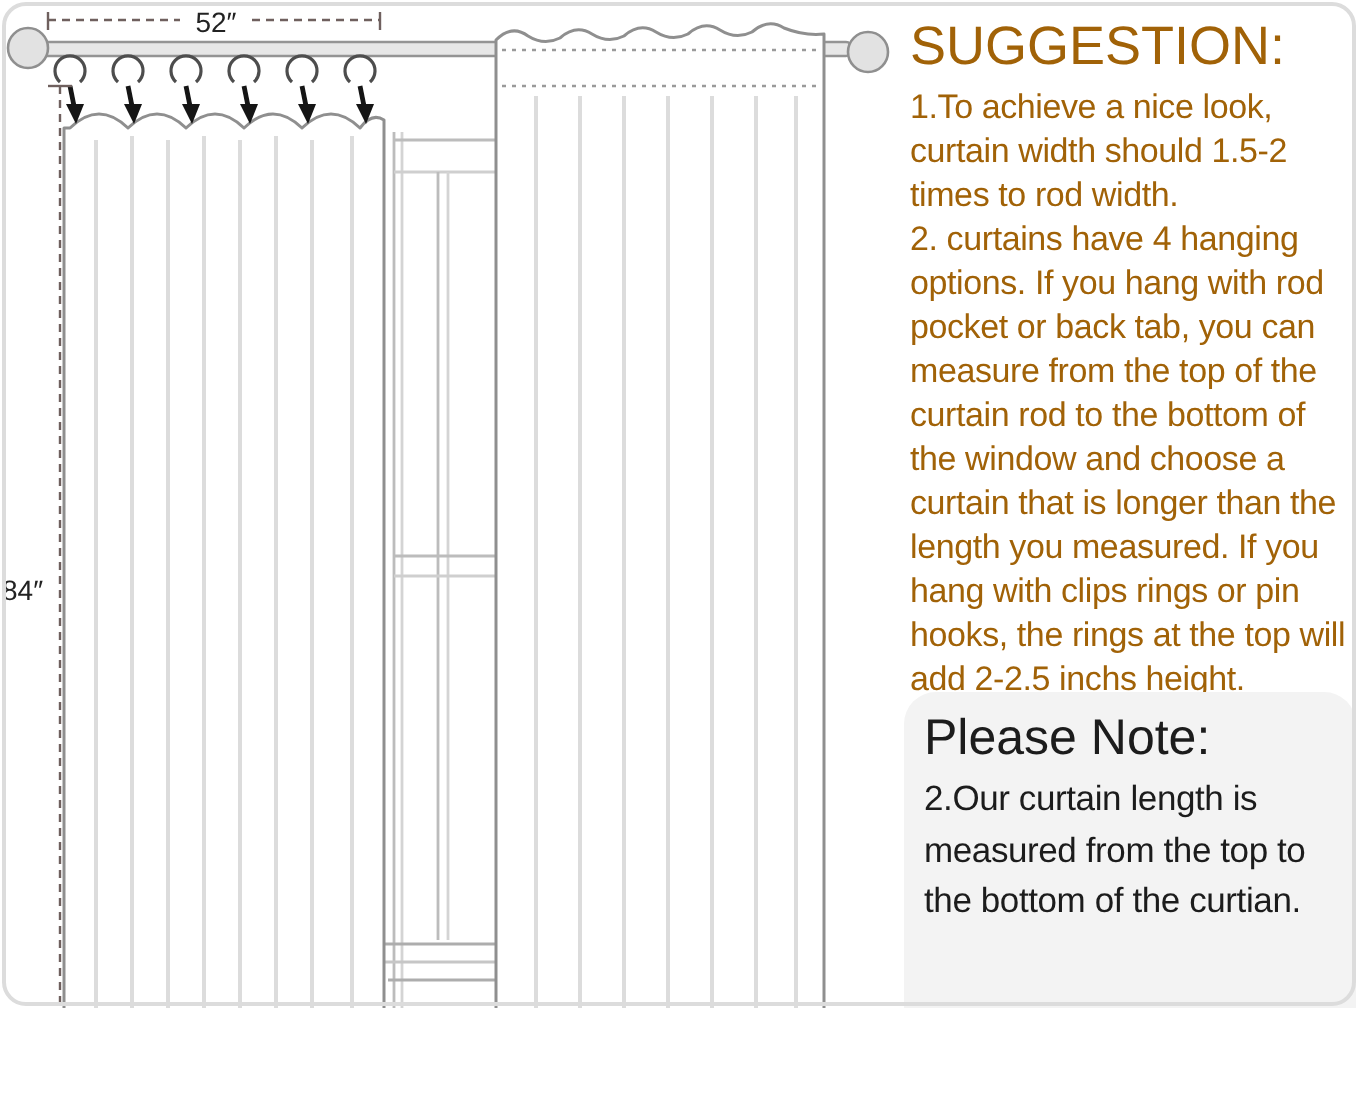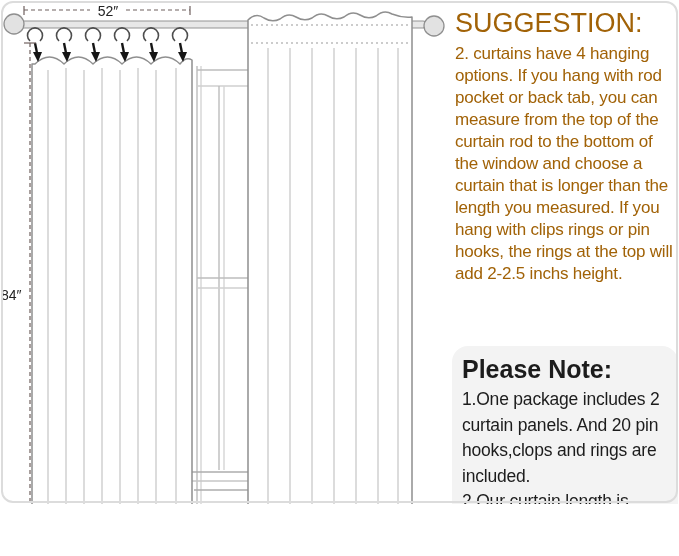--- a/index.html
+++ b/index.html
@@ -19,21 +19,21 @@
     font-size:27px;line-height:34px;font-weight:400;letter-spacing:0px;margin:0 0 3px 2px;
   }
   .body-txt p{
     margin:0 0 0 2px;font-size:17px;line-height:22px;letter-spacing:-0.2px;
   }
   #note-box{
     position:absolute;left:452px;top:346px;width:226px;height:208px;
     background:#f3f3f3;border-radius:16px;z-index:2;box-sizing:border-box;
     padding:7px 8px 6px 10px;color:#1c1c1c;
   }
-  .h-note{font-size:25px;line-height:32px;font-weight:700;margin:0 0 2px 0;}
+  .h-note{font-size:25px;line-height:32px;font-weight:400;margin:0 0 2px 0;}
   #note-box .body-txt p{font-size:17.5px;line-height:25.5px;margin:0;}
 </style>
 </head>
 <body>
 
 <div id="stage">
   <div id="frame-border"></div>
 
   <svg id="diagram-svg" width="679" height="556" viewBox="0 0 679 556">
 
@@ -182,24 +182,24 @@
       <line x1="24" y1="43" x2="36" y2="43"></line>
       <line x1="30" y1="43" x2="30" y2="546" stroke-dasharray="4 3"></line>
       <line x1="24" y1="546" x2="36" y2="546"></line>
       <text x="1" y="300" font-size="14" fill="#222222" stroke="none" font-family="Liberation Sans, sans-serif">84″</text>
     </g>
   </svg>
 
   <div id="text-col">
     <h2 class="h-suggest">SUGGESTION:</h2>
     <div class="body-txt">
+      <p>1.To achieve a nice look, curtain width should 1.5-2 times to rod width.</p>
       <p>2. curtains have 4 hanging options. If you hang with rod pocket or back tab, you can measure from the top of the curtain rod to the bottom of the window and choose a curtain that is longer than the length you measured. If you hang with clips rings or pin hooks, the rings at the top will add 2-2.5 inchs height.</p>
     </div>
   </div>
 
   <div id="note-box">
     <h2 class="h-note">Please Note:</h2>
     <div class="body-txt">
-      <p>1.One package includes 2 curtain panels. And 20 pin hooks,clops and rings are included.</p>
       <p>2.Our curtain length is measured from the top to the bottom of the curtian.</p>
     </div>
   </div>
 </div>
 
 </body></html>

